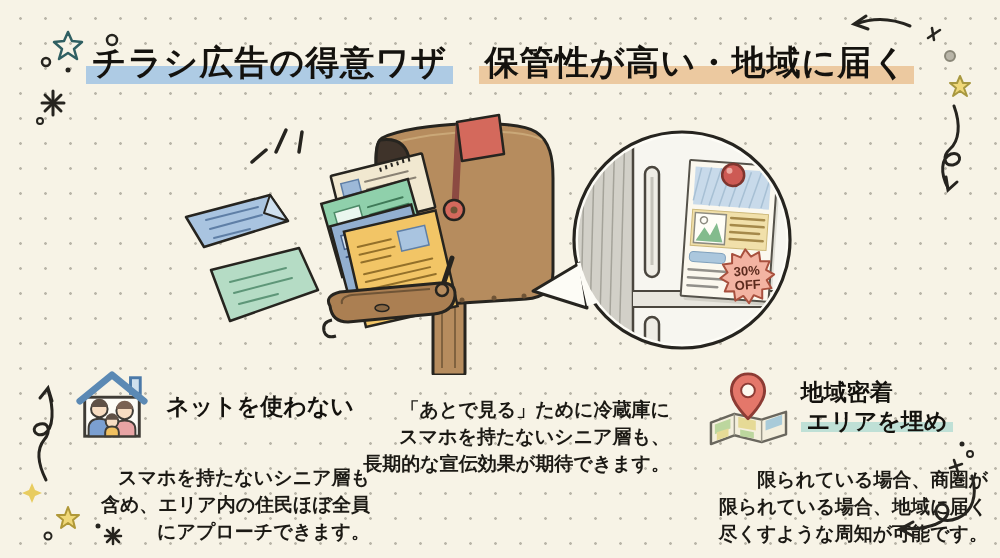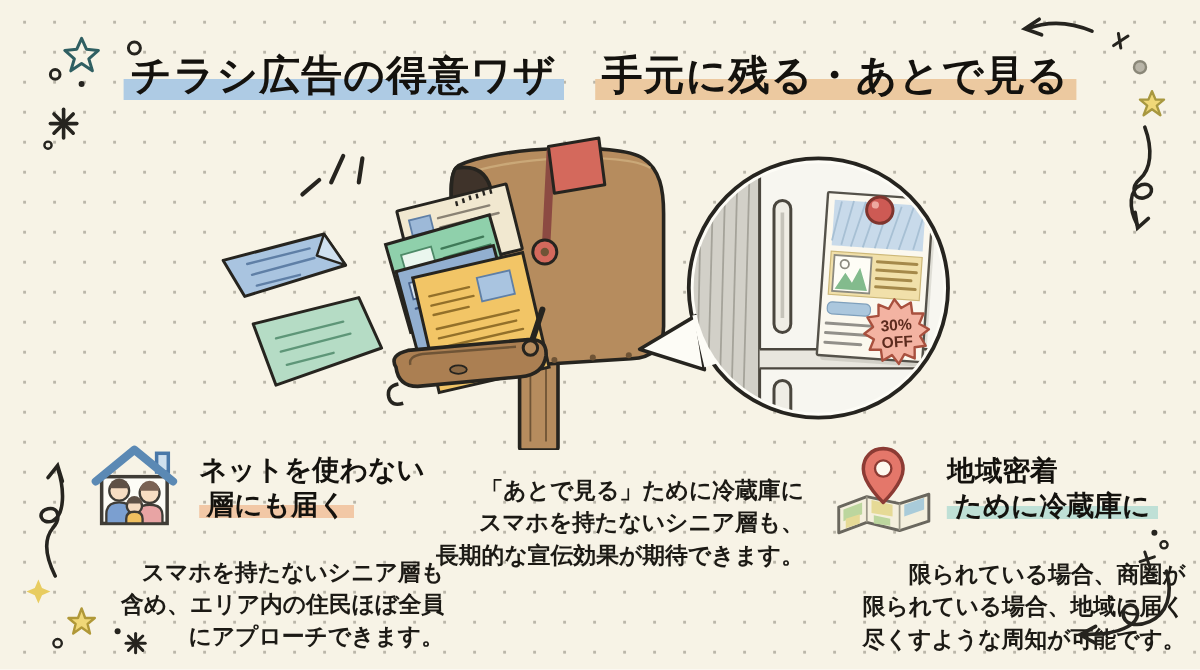--- a/index.html
+++ b/index.html
@@ -34,21 +34,21 @@
   svg{display:block;}
   .sticker-text{font-family:"Liberation Sans","DejaVu Sans",sans-serif; font-weight:bold; font-size:13px; fill:var(--sticker-ink,#5c2b1e);}
 </style>
 </head>
 <body>
 
 <div class="canvas">
 
   <div class="title">
     <span class="hl hl-blue">チラシ広告の得意ワザ</span>
-    <span class="hl hl-orange">手元に残る・あとで見る</span>
+    <span class="hl hl-orange">保管性が高い・地域に届く</span>
   </div>
 
   <svg class="abs" style="left:90px;top:100px;" width="470" height="275" viewBox="0 0 470 275">
     <g stroke="#26241f" stroke-width="3.5" stroke-linecap="round">
       <path d="M196,30 L186,52"></path>
         <path d="M212,32 L209,52"></path>
         <path d="M176,50 L162,62"></path>
     </g>
 
     <g stroke-linejoin="round">
@@ -233,21 +233,20 @@
         <circle cx="58" cy="44" r="8.5" fill="#f7ddc2" stroke="#3f3c36" stroke-width="2"></circle>
         <path d="M49.5,42 A8.5 8.5 0 0 1 66.5,42 Z" fill="#7a6253"></path>
         <path d="M47,70 L47,63 Q47,54 58,54 Q69,54 69,63 L69,70 Z" fill="#e8a4a4" stroke="#3f3c36" stroke-width="2"></path>
         <circle cx="45" cy="55" r="6.5" fill="#f7ddc2" stroke="#3f3c36" stroke-width="2"></circle>
         <path d="M38.5,53 A6.5 6.5 0 0 1 51.5,53 Z" fill="#5f5146"></path>
         <path d="M38,70 L38,66 Q38,60 45,60 Q52,60 52,66 L52,70 Z" fill="#f0c060" stroke="#3f3c36" stroke-width="2"></path>
         <path d="M12,34 L45,7 L78,34" fill="none" stroke="#5b89b4" stroke-width="7" stroke-linecap="round" stroke-linejoin="round"></path>
       </svg>
       <div class="feature-heading">
         <div><span>ネットを使わない</span></div>
-        <div><span class="hl hl-peach">層にも届く</span></div>
       </div>
     </div>
     <div class="feature-body">
       <div>スマホを持たないシニア層も</div>
       <div>含め、エリア内の住民ほぼ全員</div>
       <div>にアプローチできます。</div>
     </div>
   </div>
 
   <div class="feature f2">
@@ -266,21 +265,21 @@
         <path d="M34,50 L52,54 L52,64 L34,61 Z" fill="#e6da96"></path>
         <path d="M62,54 L79,48 L79,58 L62,64 Z" fill="#a9cbd9"></path>
         <path d="M12,66 L24,62 L24,70 L12,74 Z" fill="#e6da96"></path>
         <path d="M36,63 L50,66 L50,72 L36,70 Z" fill="#bcd69e"></path>
         <path d="M30,47 L30,69 M58,53 L58,76" stroke="#9a9788" stroke-width="1.5"></path>
         <path d="M44,6 C34,6 27,13.5 27,23.5 C27,36 44,52 44,52 C44,52 61,36 61,23.5 C61,13.5 54,6 44,6 Z" style="fill:var(--pin-red,#e4776a)" stroke="#8c3b34" stroke-width="3" stroke-linejoin="round"></path>
         <circle cx="44" cy="23" r="7" fill="#fdf8ee" stroke="#8c3b34" stroke-width="2"></circle>
       </svg>
       <div class="feature-heading">
         <div><span>地域密着</span></div>
-        <div><span class="hl hl-teal">ために冷蔵庫に</span></div>
+        <div><span class="hl hl-teal">エリアを埋め</span></div>
       </div>
     </div>
     <div class="feature-body">
       <div>限られている場合、商圏が</div>
       <div>限られている場合、地域に届く</div>
       <div>尽くすような周知が可能です。</div>
     </div>
   </div>
 
   <svg class="abs" style="left:28px;top:18px;" width="110" height="110" viewBox="0 0 110 110">

